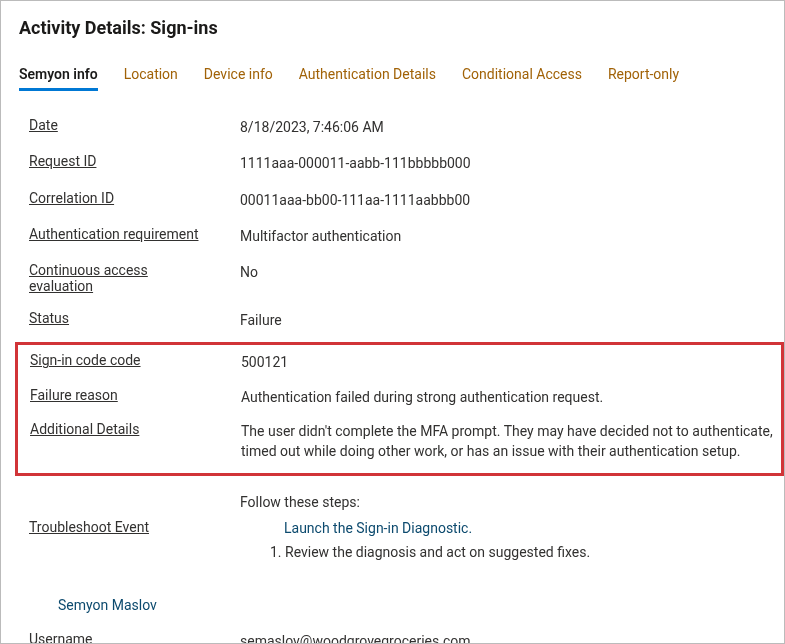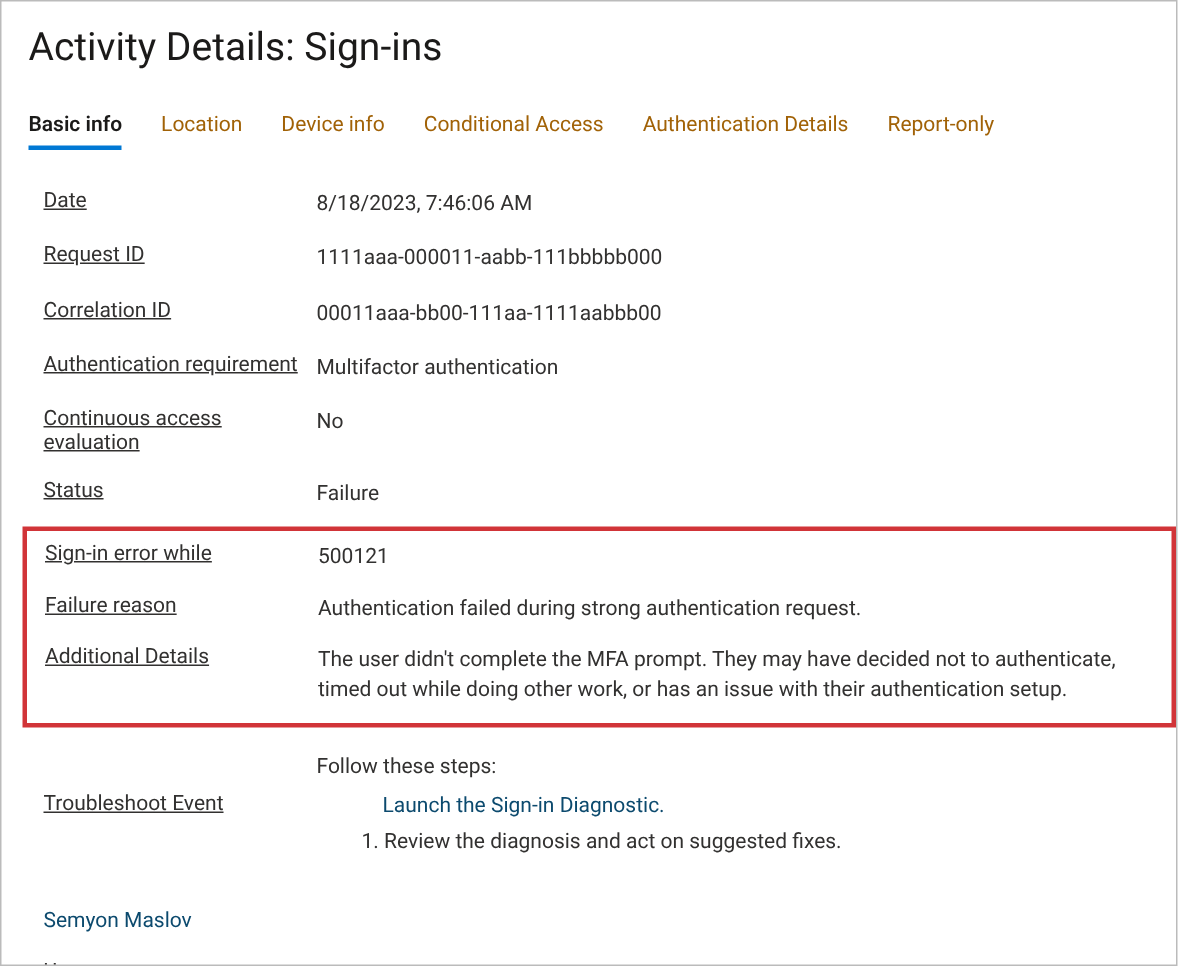--- a/index.html
+++ b/index.html
@@ -8,22 +8,22 @@
       font-size: 14px;
       color: #323130;
       background: #fff;
       width: 785px;
       height: 644px;
       border: 1px solid #bbb;
       overflow: hidden;
     }
     .container { padding: 16px 18px 0 18px; }
     h1 {
-      font-size: 26px;
-      font-weight: 400;
+      font-size: 18px;
+      font-weight: 700;
       color: #1b1a19;
       margin-bottom: 28px;
     }
     .tabs {
       display: flex;
       gap: 26px;
       margin-bottom: 18px;
     }
     .tab {
       font-size: 14px;
@@ -48,20 +48,21 @@
       width: 182px;
       flex-shrink: 0;
       color: #323130;
       padding-right: 10px;
       text-decoration: underline;
     }
     .row .value {
       flex: 1;
       color: #323130;
       line-height: 1.45;
+      margin-left: 29px;
     }
     .highlight-box {
       border: 3px solid #d13438;
       margin: 4px 0 6px -14px;
       padding: 0 0 4px 12px;
       margin-right: -18px;
       padding-right: 4px;
     }
     .highlight-box .row { padding: 7px 0; }
     .link { color: #0c4a6e; cursor: pointer; text-decoration: none; }
@@ -73,25 +74,25 @@
     .troubleshoot-row { align-items: stretch; padding-top: 4px; padding-bottom: 12px;}
     .gap-block { margin-top: 12px; }
   </style>
 </head>
 <body>
 
 <div class="container">
   <h1>Activity Details: Sign-ins</h1>
 
   <div class="tabs">
-    <div class="tab active">Basic info</div>
+    <div class="tab active">Semyon info</div>
     <div class="tab">Location</div>
     <div class="tab">Device info</div>
+    <div class="tab">Authentication Details</div>
     <div class="tab">Conditional Access</div>
-    <div class="tab">Authentication Details</div>
     <div class="tab">Report-only</div>
   </div>
 
   <div class="kv-list">
     <div class="row">
       <div class="label">Date</div>
       <div class="value">8/18/2023, 7:46:06 AM</div>
     </div>
     <div class="row">
       <div class="label">Request ID</div>
@@ -109,21 +110,21 @@
       <div class="label">Continuous access evaluation</div>
       <div class="value">No</div>
     </div>
     <div class="row">
       <div class="label">Status</div>
       <div class="value">Failure</div>
     </div>
 
     <div class="highlight-box">
       <div class="row">
-        <div class="label">Sign-in error while</div>
+        <div class="label">Sign-in code code</div>
         <div class="value">500121</div>
       </div>
       <div class="row">
         <div class="label">Failure reason</div>
         <div class="value">Authentication failed during strong authentication request.</div>
       </div>
       <div class="row">
         <div class="label">Additional Details</div>
         <div class="value">The user didn't complete the MFA prompt. They may have decided not to authenticate, timed out while doing other work, or has an issue with their authentication setup.</div>
       </div>

